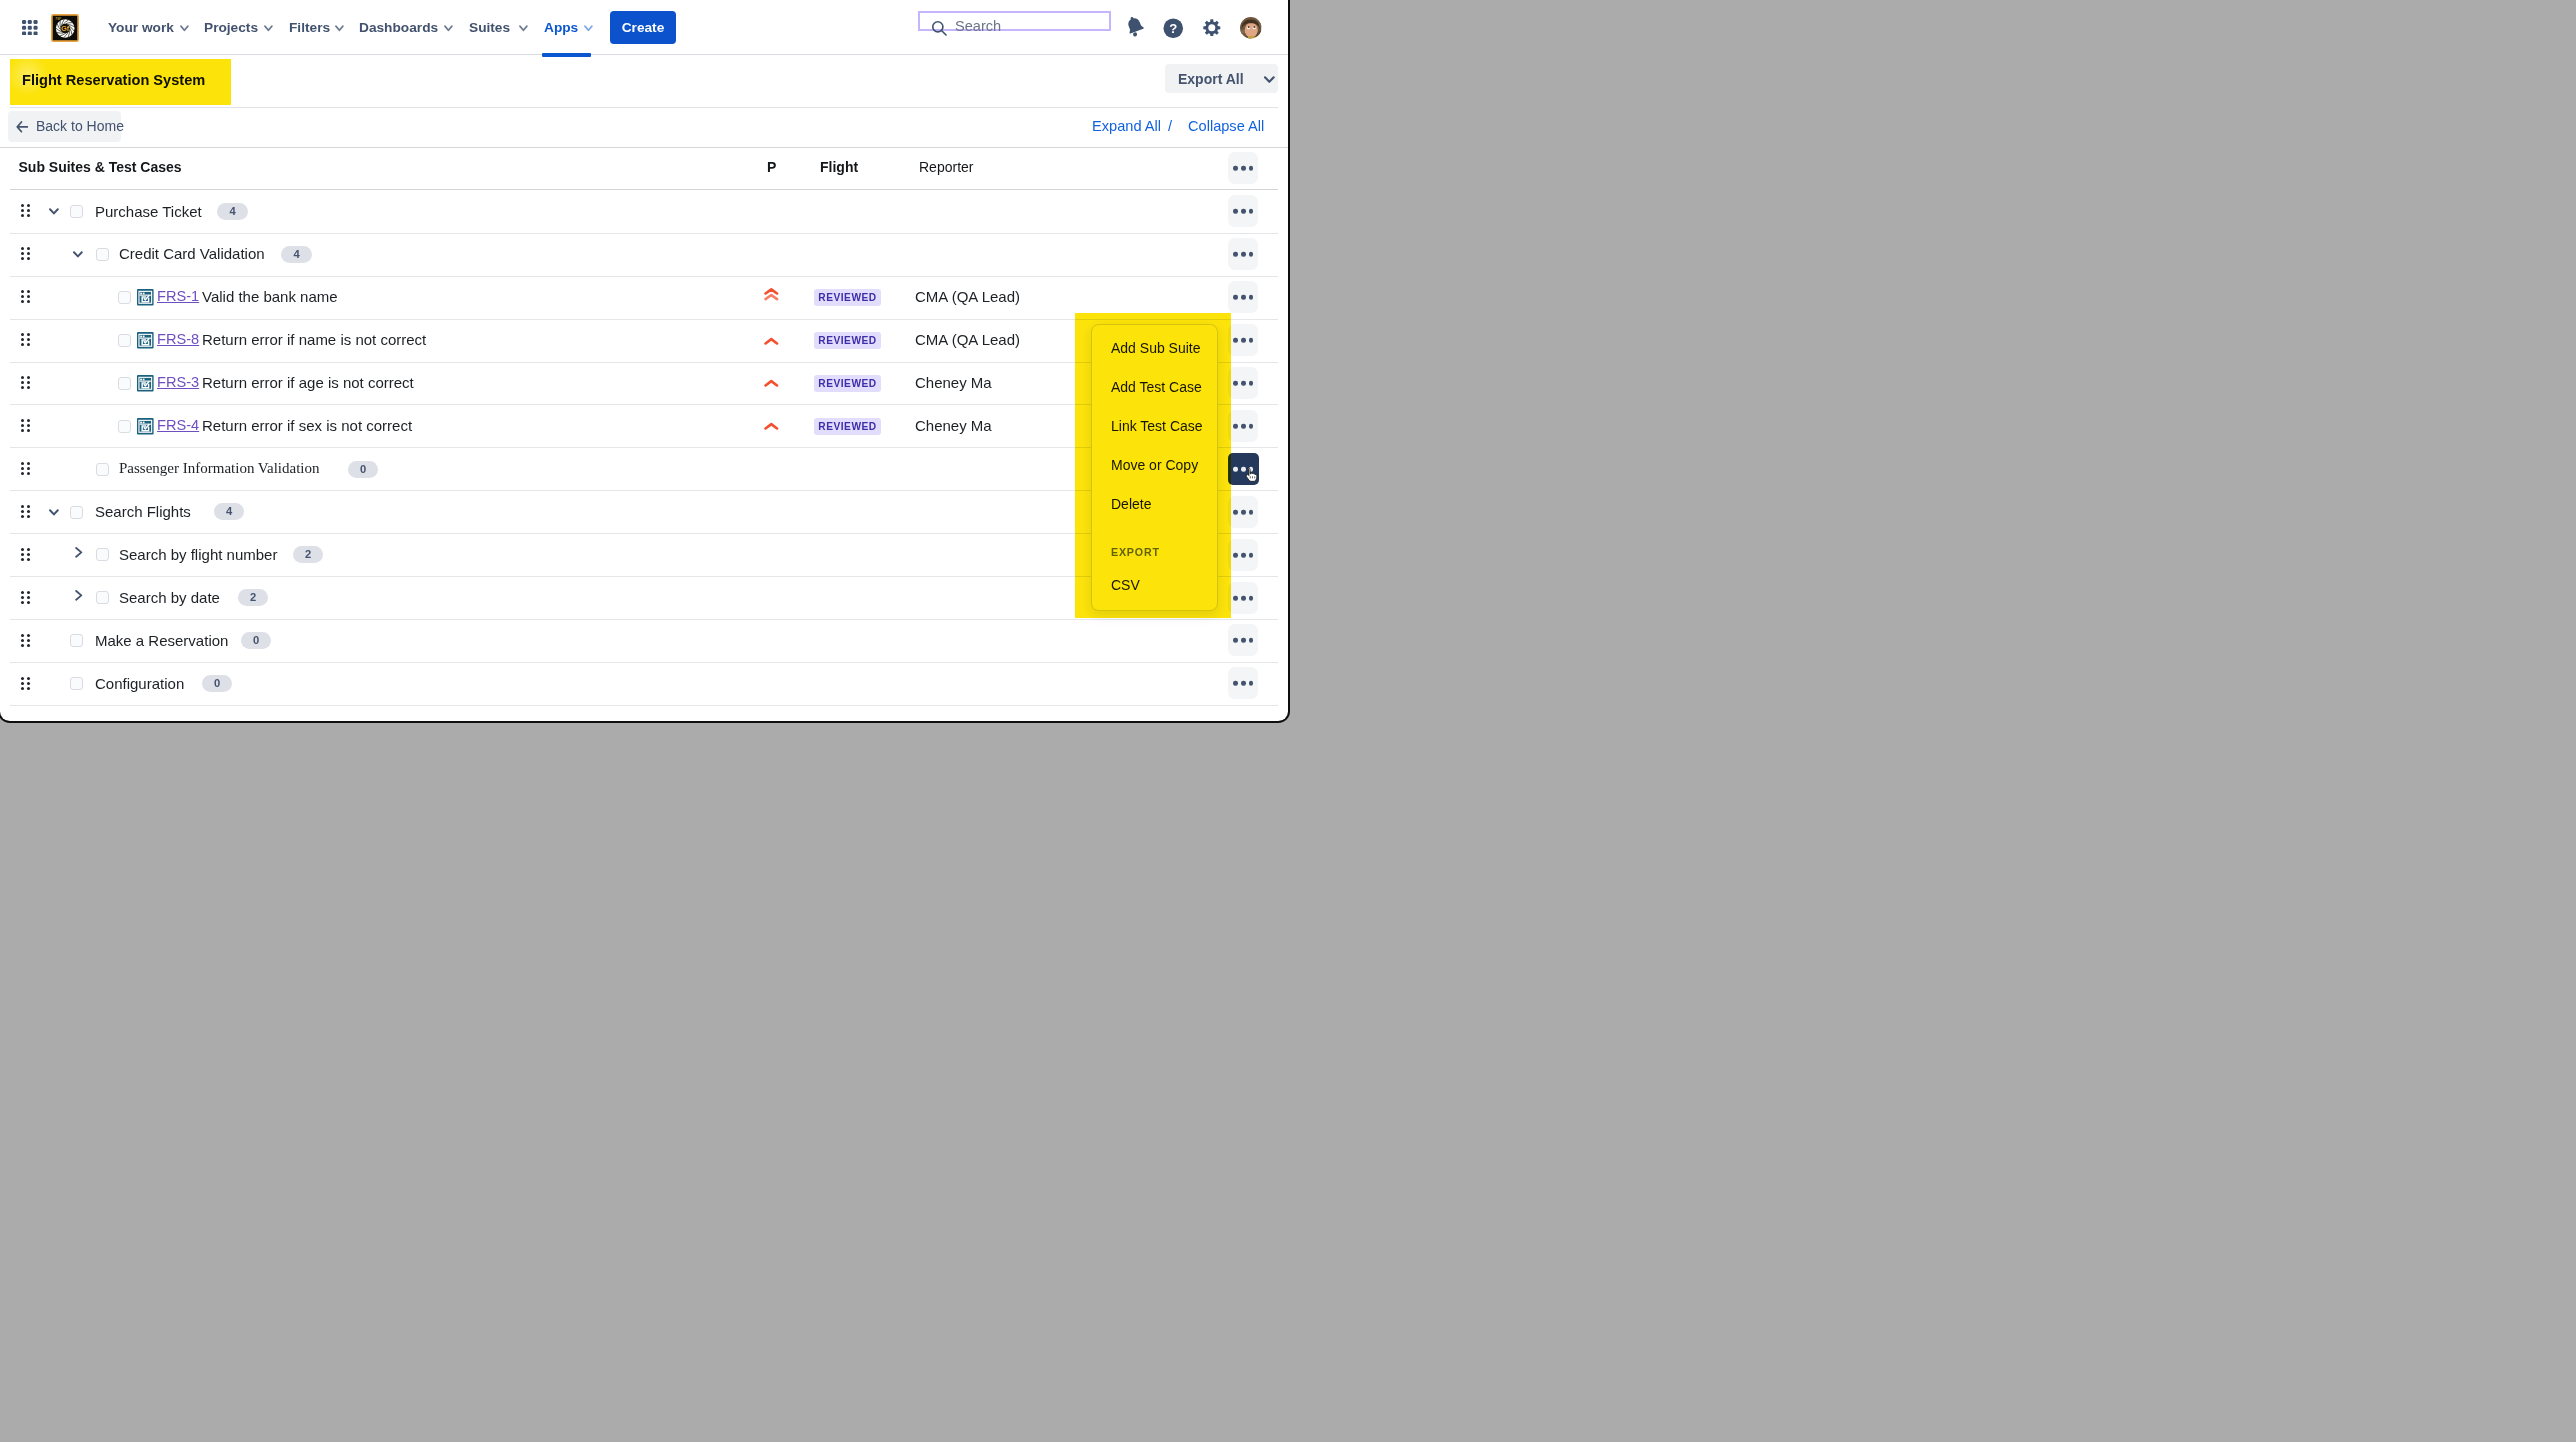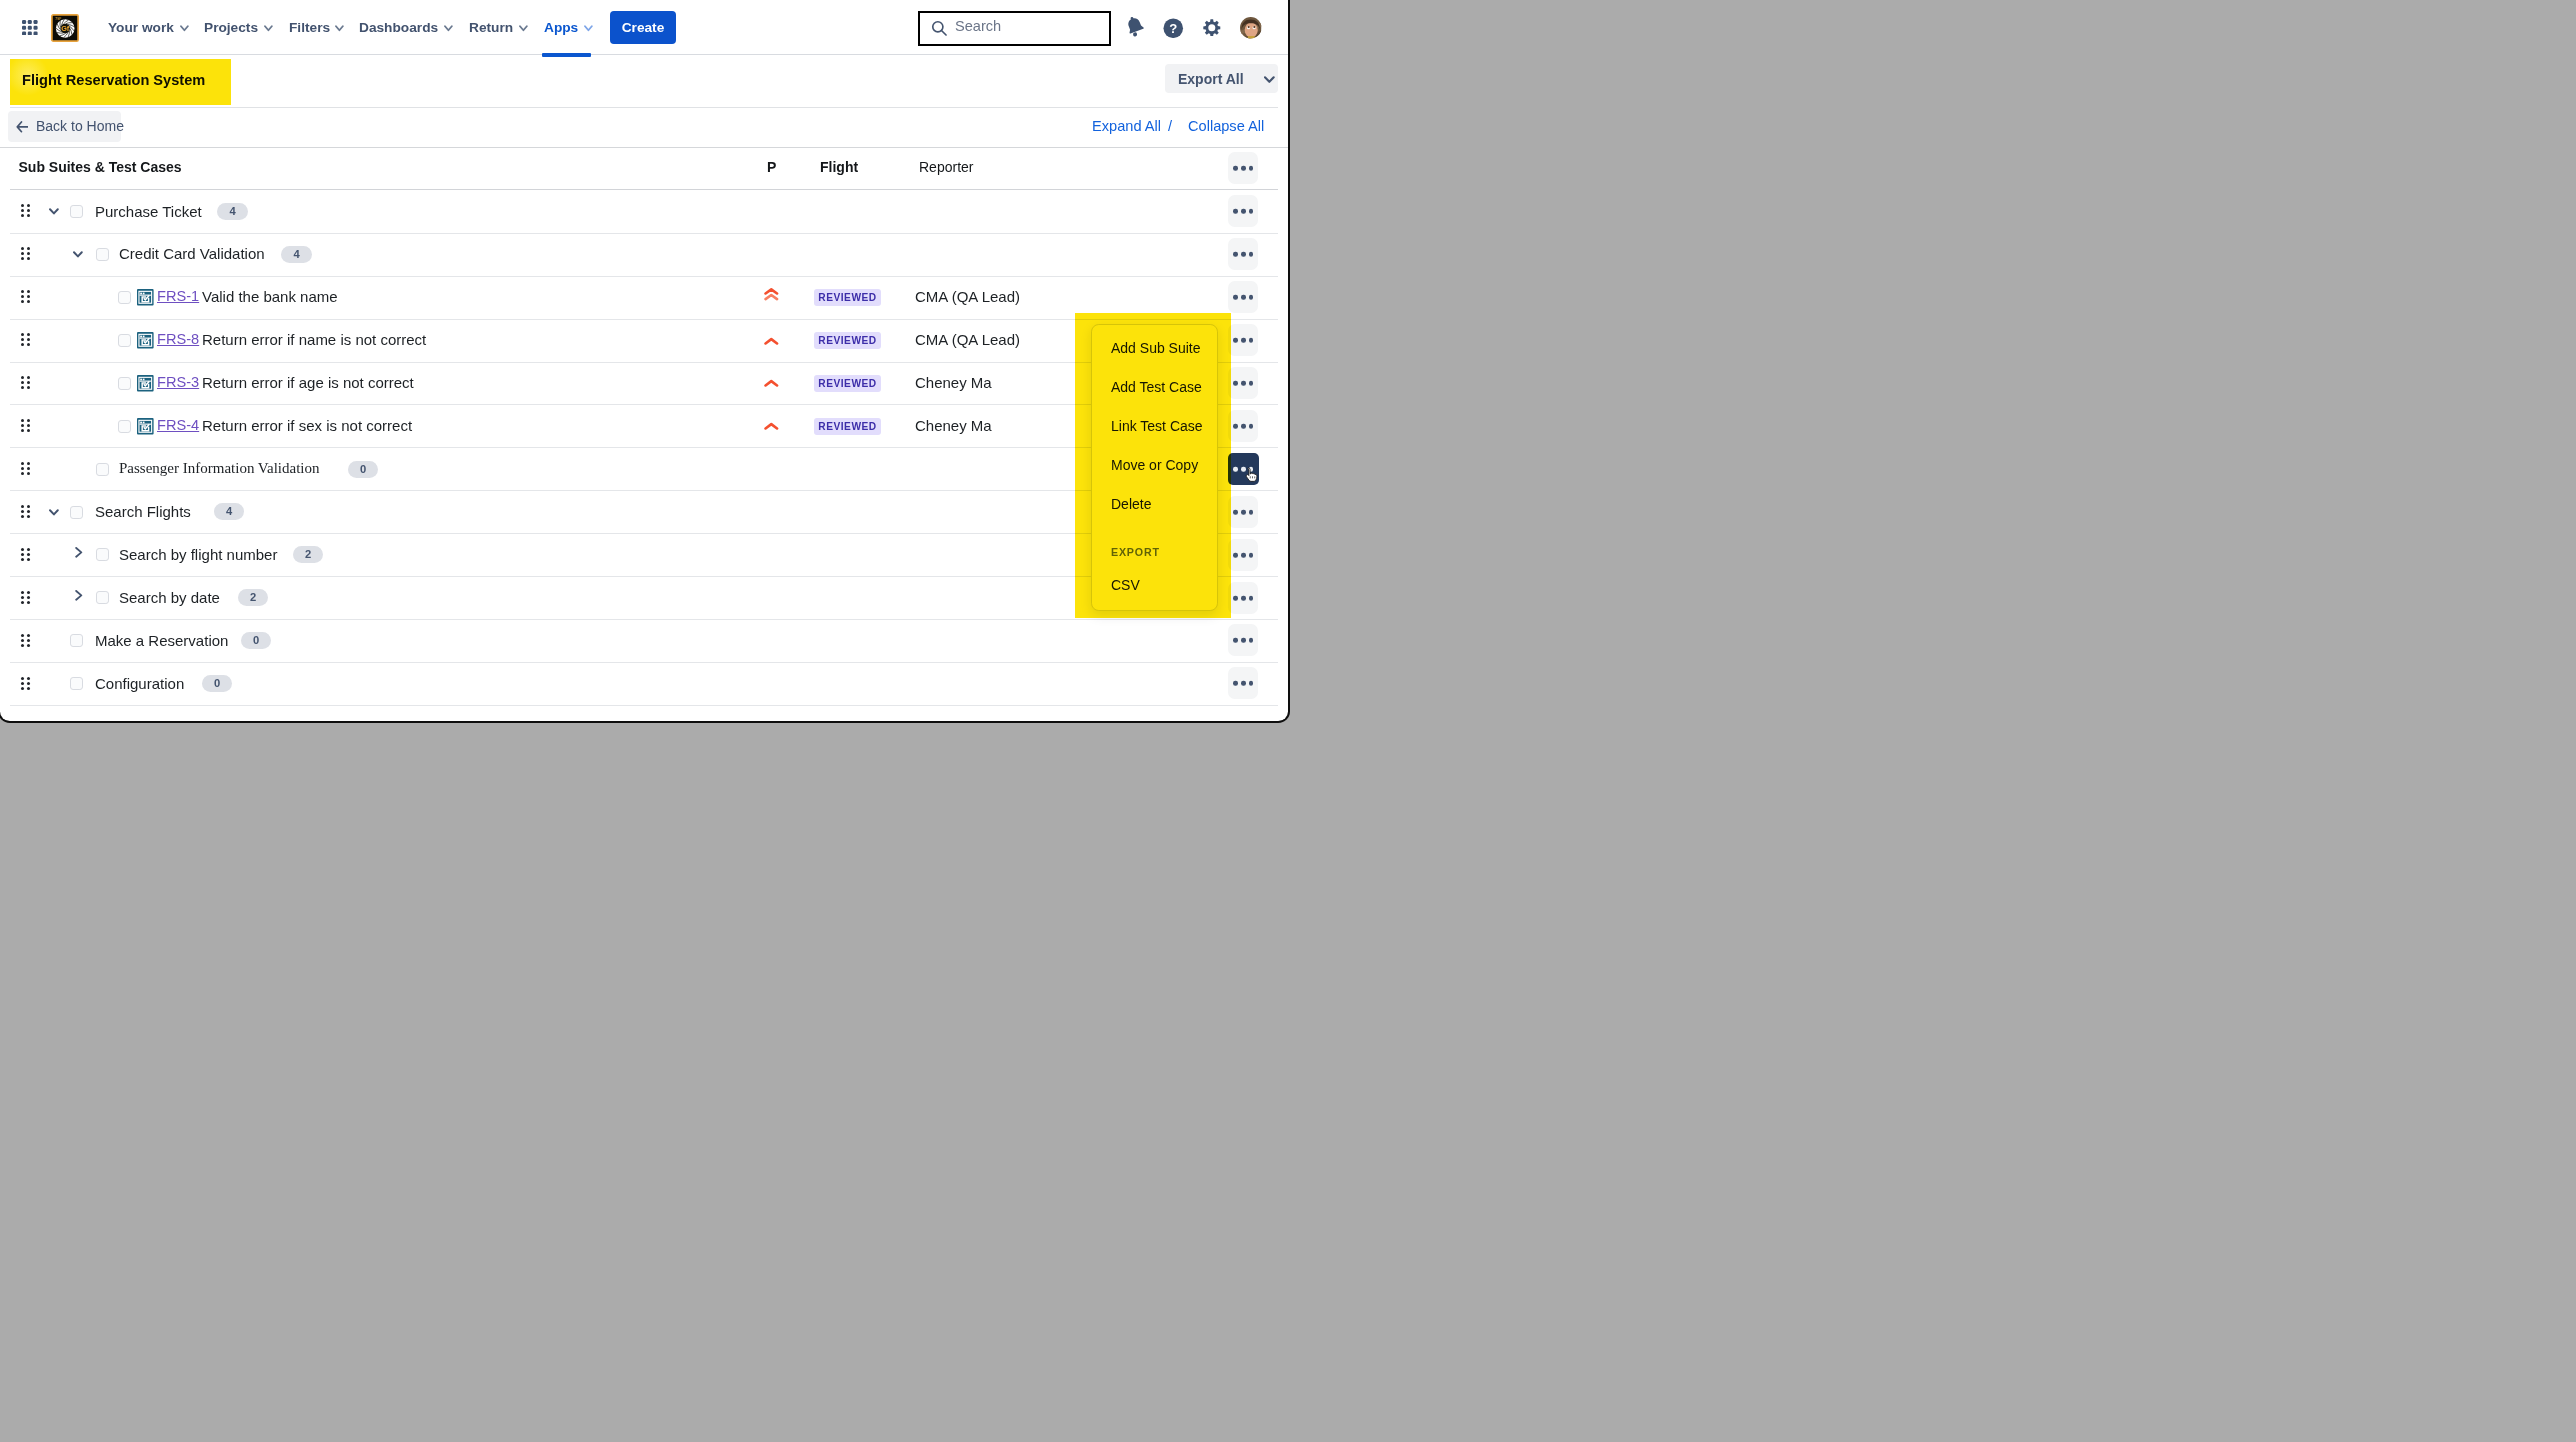--- a/index.html
+++ b/index.html
@@ -47,21 +47,21 @@
       <path d="M17.54 10.89 Q 20.77 11.14 23.88 12.98" stroke="#2a2a22" stroke-width="0.8" fill="none"></path>
       <path d="M19.13 12.68 Q 21.88 14.40 23.77 17.48" stroke="#2a2a22" stroke-width="0.8" fill="none"></path>
 <circle cx="14.7" cy="15" r="5" fill="#14140a"></circle>
 <text x="14.7" y="17.6" font-size="7.5" font-weight="bold" fill="#EFA72E" text-anchor="middle" font-family="Liberation Sans">Gf</text>
 <text x="4.5" y="6.7" font-size="3.6" font-weight="bold" fill="#B98A2D" font-family="Liberation Sans">79F</text>
 </svg>
     <div class="navtxt" style="left:108px">Your work</div>
     <div class="navtxt" style="left:204px">Projects</div>
     <div class="navtxt" style="left:289px">Filters</div>
     <div class="navtxt" style="left:359px">Dashboards</div>
-    <div class="navtxt" style="left:469px">Return</div>
+    <div class="navtxt" style="left:469px">Suites</div>
     <svg width="8.8" height="7.2" viewBox="0 0 9 7.4" style="position:absolute;left:180px;top:25px">
       <path d="M1 1.3 L4.5 5.4 L8 1.3" stroke="#6B7A90" stroke-width="1.9" fill="none" stroke-linecap="round" stroke-linejoin="round"></path>
     </svg>
     <svg width="8.8" height="7.2" viewBox="0 0 9 7.4" style="position:absolute;left:264px;top:25px">
       <path d="M1 1.3 L4.5 5.4 L8 1.3" stroke="#6B7A90" stroke-width="1.9" fill="none" stroke-linecap="round" stroke-linejoin="round"></path>
     </svg>
     <svg width="8.8" height="7.2" viewBox="0 0 9 7.4" style="position:absolute;left:335px;top:25px">
       <path d="M1 1.3 L4.5 5.4 L8 1.3" stroke="#6B7A90" stroke-width="1.9" fill="none" stroke-linecap="round" stroke-linejoin="round"></path>
     </svg>
     <svg width="8.8" height="7.2" viewBox="0 0 9 7.4" style="position:absolute;left:444px;top:25px">
@@ -69,21 +69,21 @@
     </svg>
     <svg width="8.8" height="7.2" viewBox="0 0 9 7.4" style="position:absolute;left:519px;top:25px">
       <path d="M1 1.3 L4.5 5.4 L8 1.3" stroke="#6B7A90" stroke-width="1.9" fill="none" stroke-linecap="round" stroke-linejoin="round"></path>
     </svg>
     <div class="navtxt" style="left:544px;color:#0B57CF">Apps</div>
     <svg width="8.8" height="7.2" viewBox="0 0 9 7.4" style="position:absolute;left:584px;top:25px">
       <path d="M1 1.3 L4.5 5.4 L8 1.3" stroke="#7FA6E8" stroke-width="1.9" fill="none" stroke-linecap="round" stroke-linejoin="round"></path>
     </svg>
     <div class="abs" style="left:542px;top:53px;width:49px;height:4.3px;background:#0B57CF;border-radius:1px;z-index:5"></div>
     <div class="abs" style="left:610px;top:11.2px;width:66px;height:33px;border-radius:3.9px;background:#0B52CC;color:#fff;font-size:13.7px;font-weight:700;text-align:center;line-height:33px">Create</div>
-    <div class="abs" style="left:918px;top:11.2px;width:193px;height:35px;border:2px solid #000000;border-radius:0">
+    <div class="abs" style="left:918px;top:11.2px;width:193px;height:20px;border:2px solid #c4b5fd;border-radius:0">
       <svg width="16.6" height="16.6" viewBox="0 0 17 17" style="position:absolute;left:10.7px;top:6.8px">
         <circle cx="7" cy="7" r="5.2" stroke="#44546F" stroke-width="1.7" fill="none"></circle>
         <path d="M11 11 L15.4 15.4" stroke="#44546F" stroke-width="1.7" stroke-linecap="round"></path>
       </svg>
       <span style="position:absolute;left:35px;top:4.9px;font-size:14.6px;color:#6B7588">Search</span>
     </div>
     <svg width="25" height="25" viewBox="0 0 26 26" style="position:absolute;left:1123px;top:14.6px">
 <g transform="rotate(-21 13 13)" fill="#3E5270">
 <path d="M13 3.2 c3.6 0 6.1 2.6 6.1 6.2 v3.8 l1.7 2.7 c0.3 0.5 0 1.1 -0.7 1.1 h-14.2 c-0.7 0 -1 -0.6 -0.7 -1.1 l1.7 -2.7 v-3.8 c0 -3.6 2.5 -6.2 6.1 -6.2 z"></path>
 <circle cx="13" cy="2.9" r="1.5"></circle>

